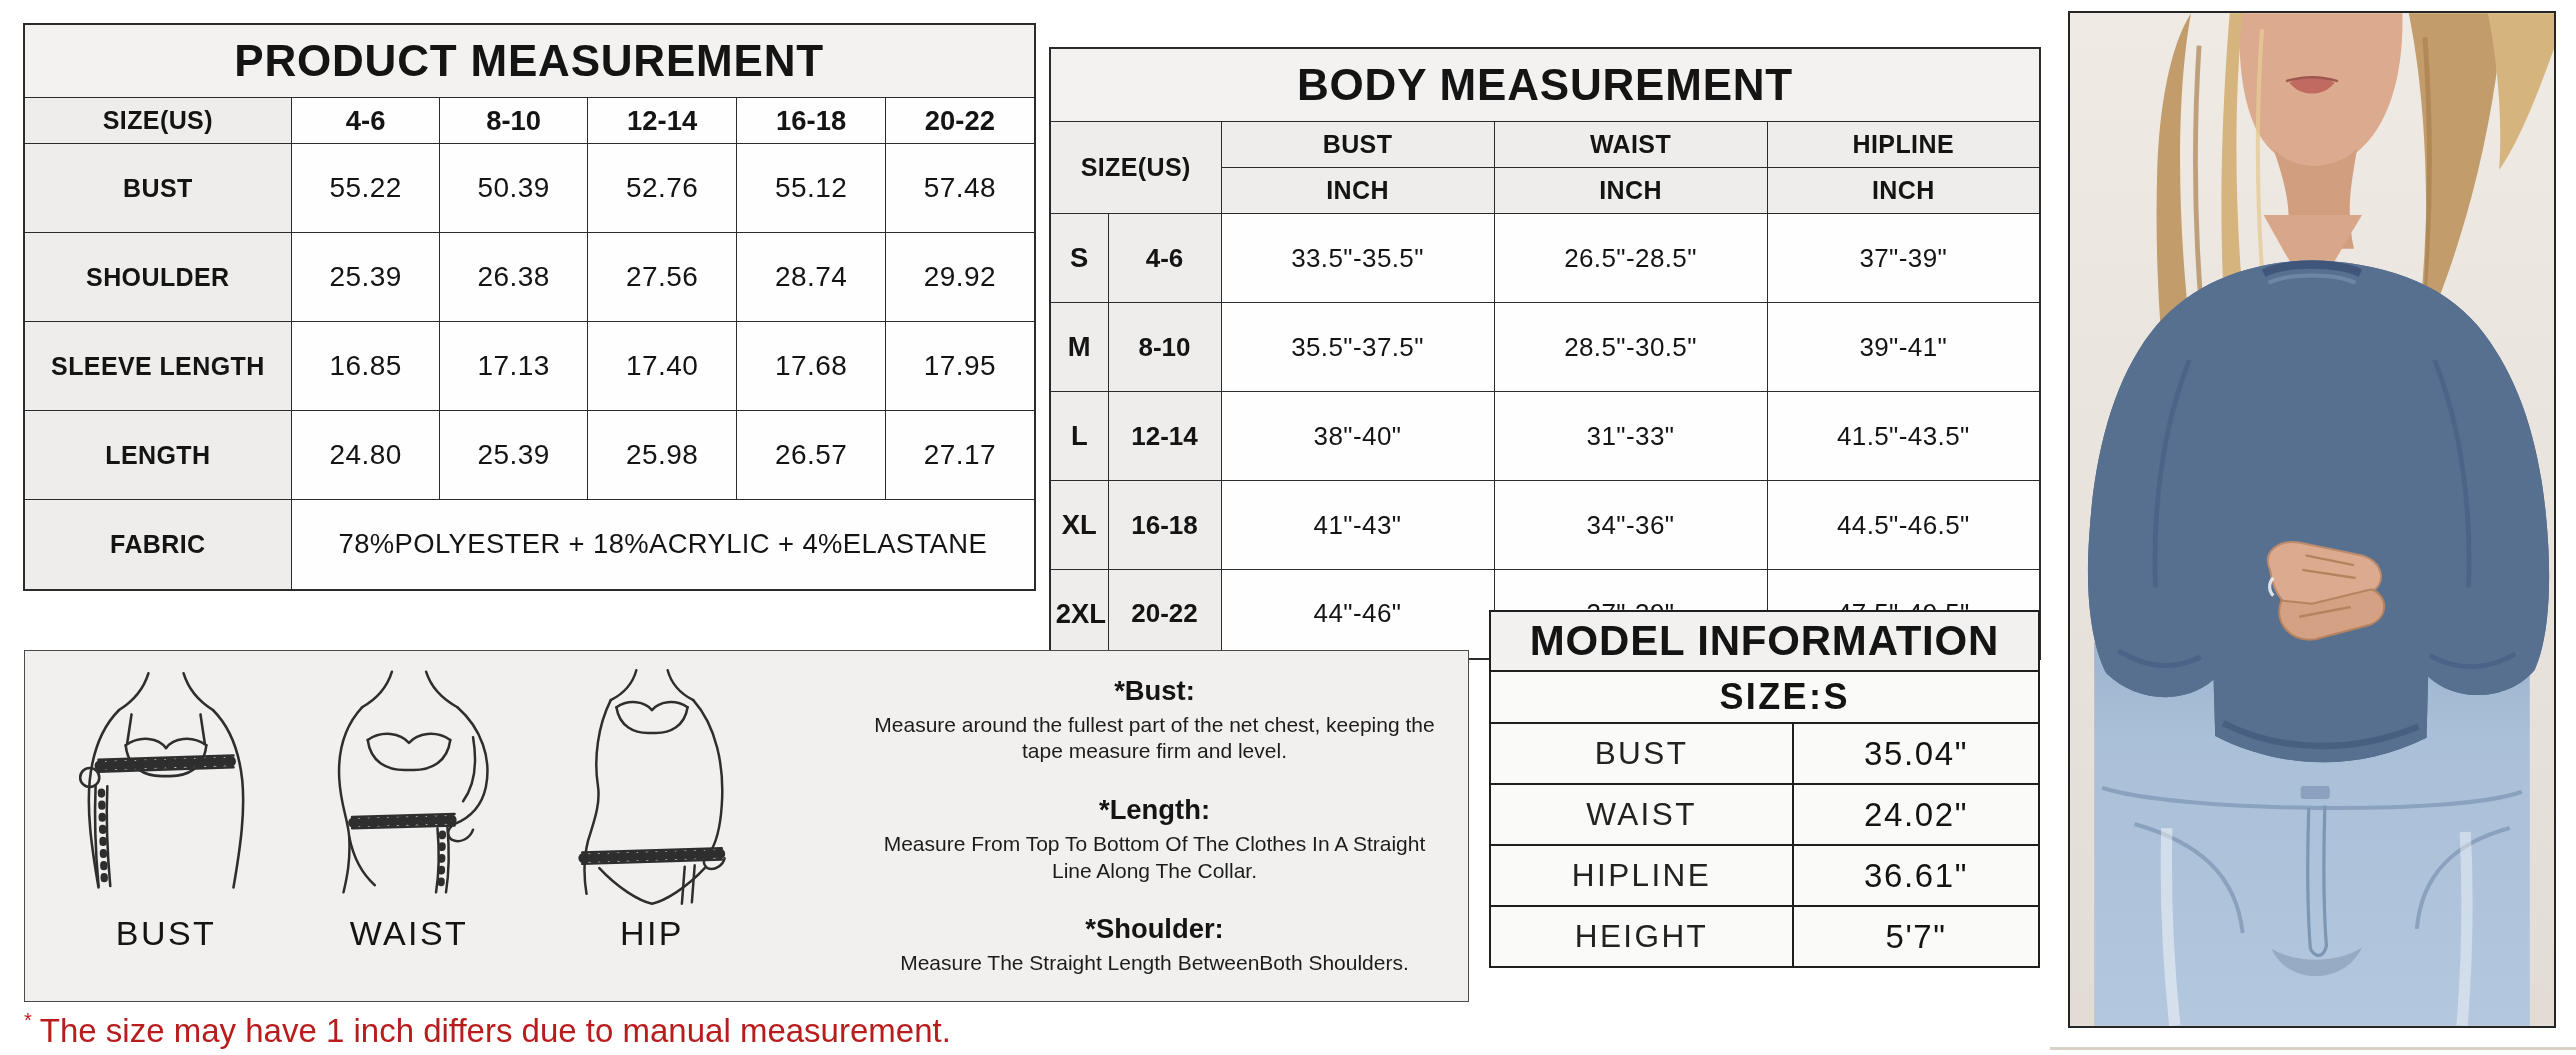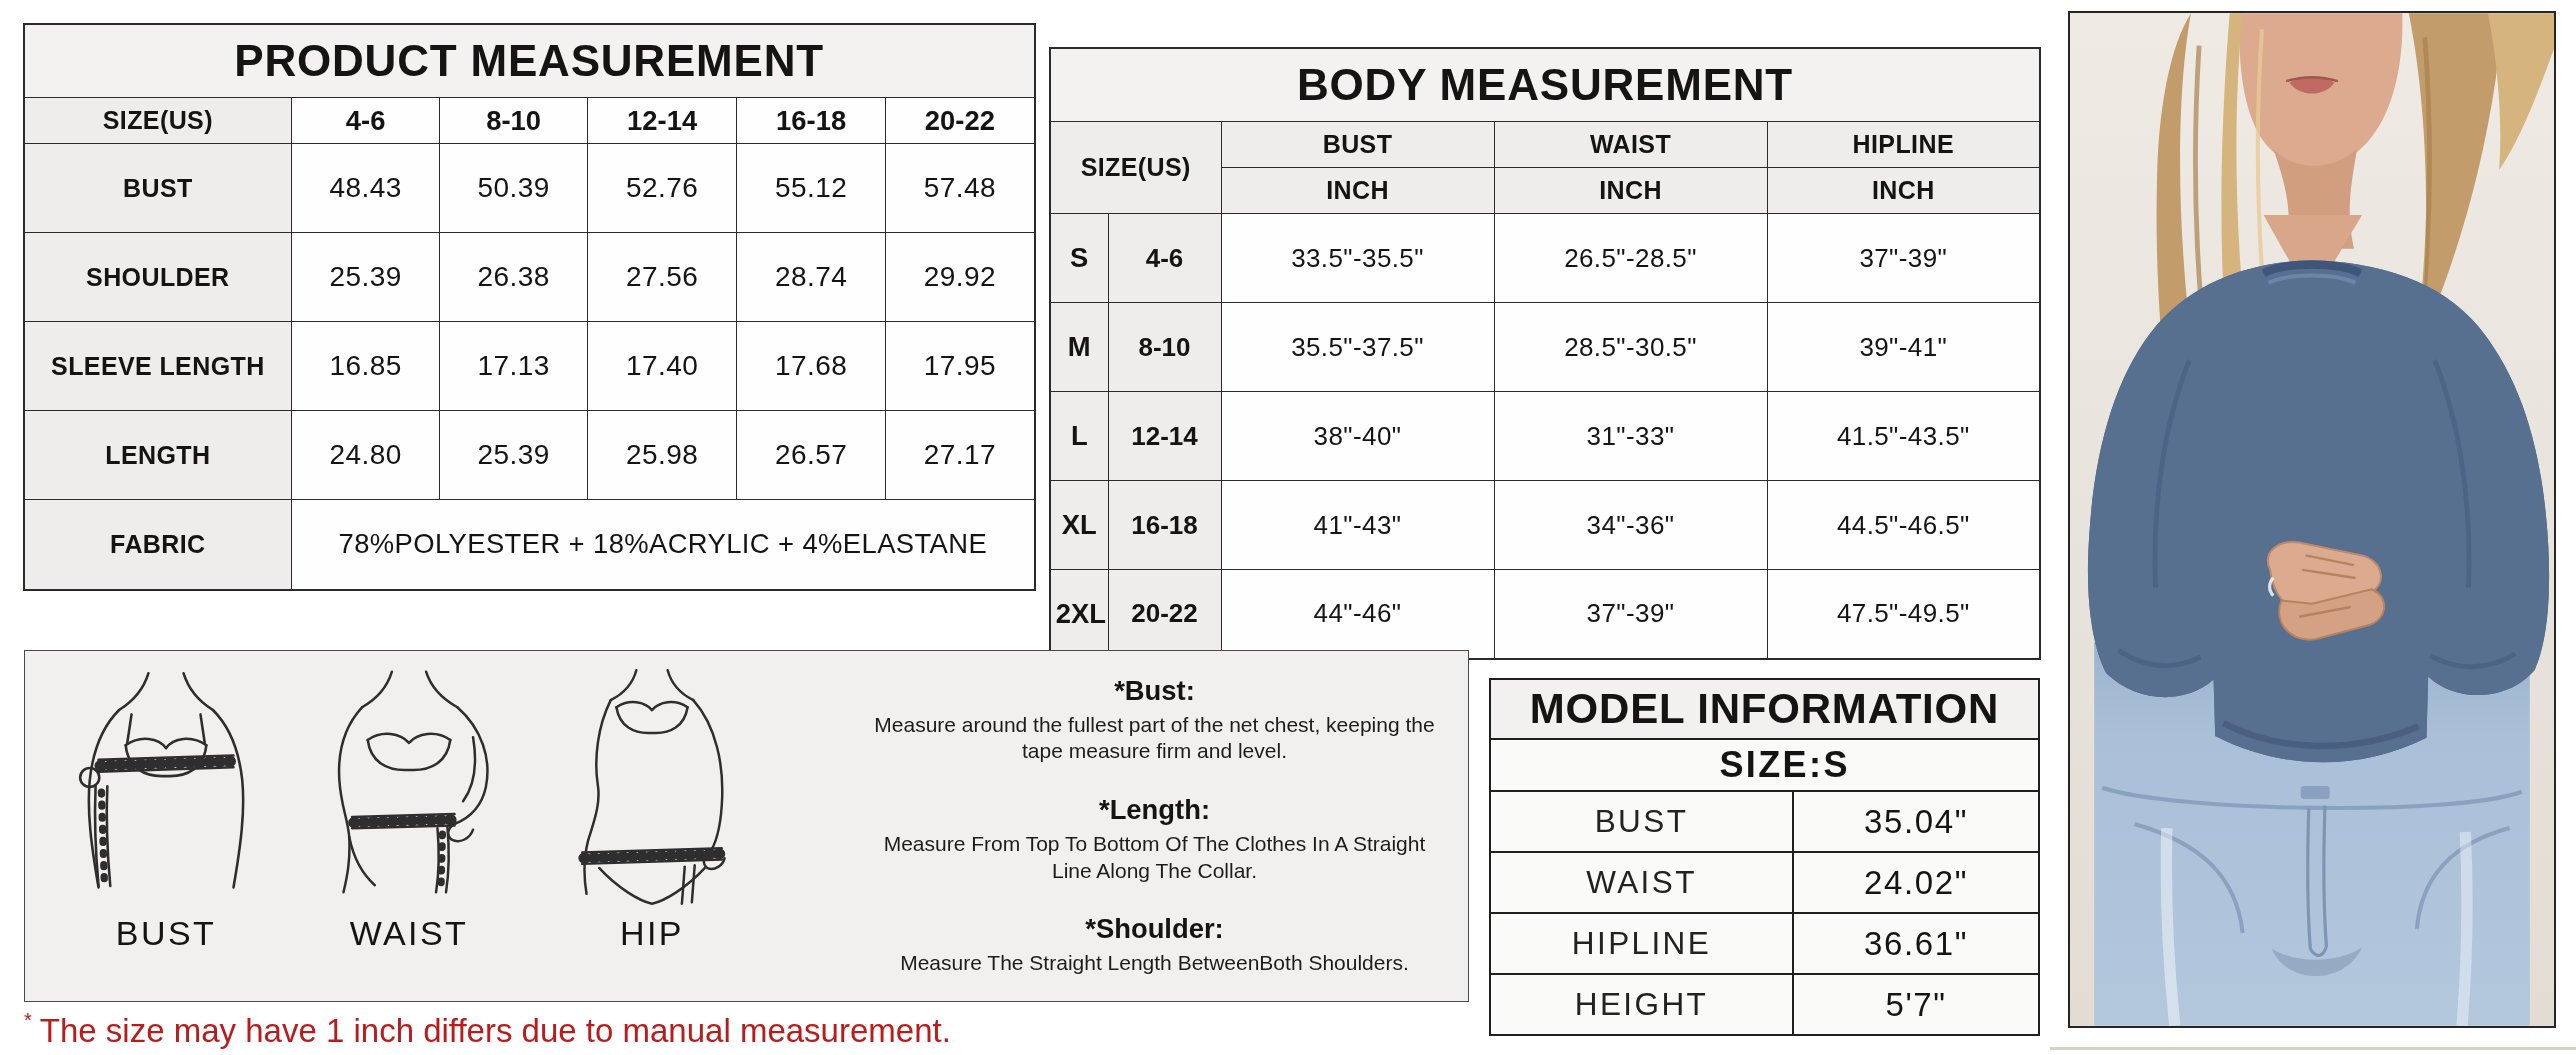--- a/index.html
+++ b/index.html
@@ -69,21 +69,21 @@
     <tr class="h-hdr">
       <td class="hd lbl">SIZE(US)</td>
       <td class="szv">4-6</td>
       <td class="szv">8-10</td>
       <td class="szv">12-14</td>
       <td class="szv">16-18</td>
       <td class="szv">20-22</td>
     </tr>
     <tr class="h-row">
       <td class="hd lbl">BUST</td>
-      <td class="val">48.43</td>
+      <td class="val">55.22</td>
       <td class="val">50.39</td>
       <td class="val">52.76</td>
       <td class="val">55.12</td>
       <td class="val">57.48</td>
     </tr>
     <tr class="h-row">
       <td class="hd lbl">SHOULDER</td>
       <td class="val">25.39</td>
       <td class="val">26.38</td>
       <td class="val">27.56</td>
@@ -252,21 +252,21 @@
         <div class="tip-title">*Length:</div>
         <div class="tip-text">Measure From Top To Bottom Of The Clothes In A Straight Line Along The Collar.</div>
       </div>
       <div class="tip">
         <div class="tip-title">*Shoulder:</div>
         <div class="tip-text">Measure The Straight Length BetweenBoth Shoulders.</div>
       </div>
     </div>
   </div>
 
-  <table class="tbl" id="modelTable" style="left:1489px;top:678px;width:550px;">
+  <table class="tbl" id="modelTable" style="left:1489px;top:610px;width:550px;">
     <colgroup>
         <col style="width:303px">
         <col style="width:246px">
       </colgroup>
     <tbody>
     <tr class="h-m1">
       <td colspan="2" class="ttl">MODEL INFORMATION</td>
     </tr>
     <tr class="h-m2">
       <td colspan="2" class="msize">SIZE:S</td>

